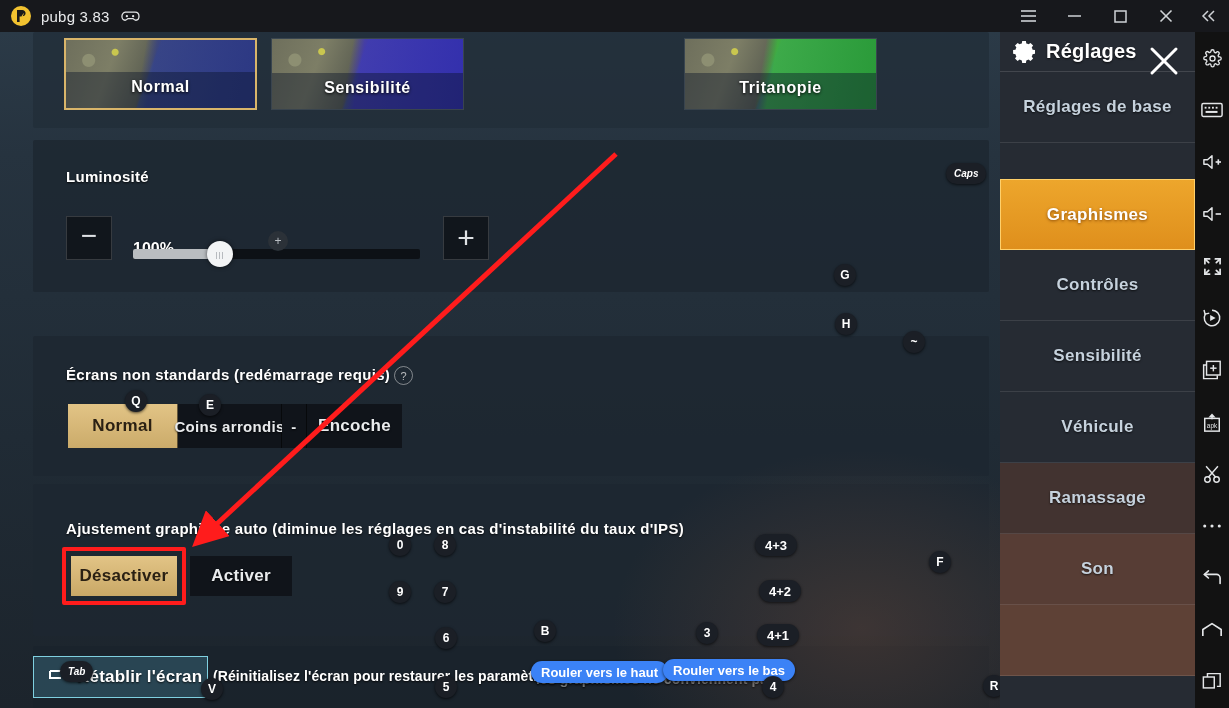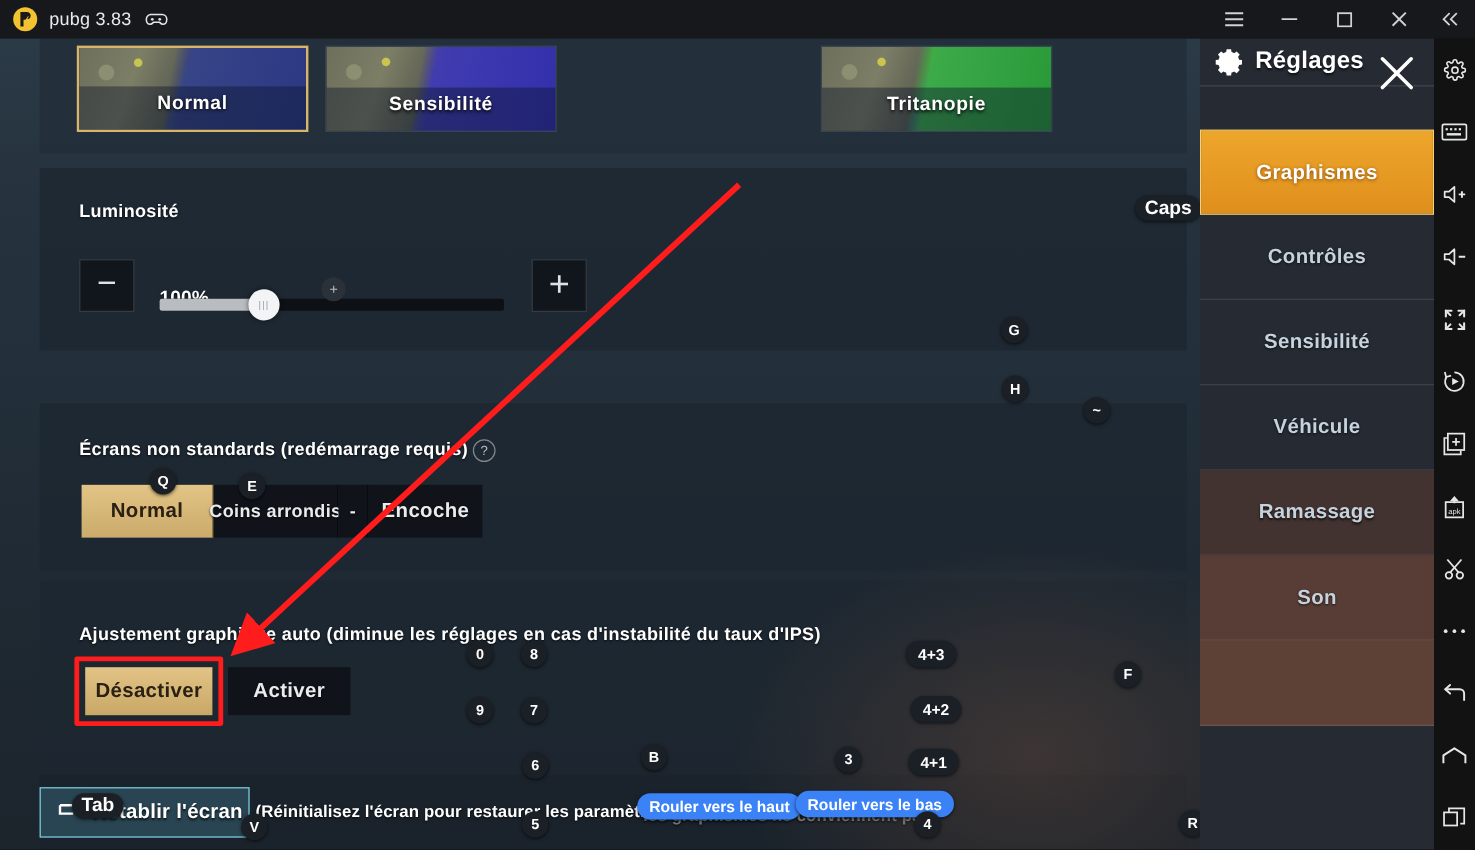--- a/index.html
+++ b/index.html
@@ -172,21 +172,21 @@
   .kbadge {
     position:absolute; z-index: 30;
     background:#1b1f26; color:#fff;
     border-radius: 999px;
     display:flex; align-items:center; justify-content:center;
     font-size:12px; font-weight:700; line-height:1;
     box-shadow: 0 1px 3px rgba(0,0,0,.65);
     white-space:nowrap;
   }
   .kbadge.round { width:22px; height:22px; font-size:12px; }
-  .kbadge.pill  { height:21px; padding: 0 8px; font-size:16px; }
+  .kbadge.pill  { height:21px; padding: 0 8px; font-size:10px;font-style:italic; }
   .kbadge.wide  { height:22px; padding: 0 10px; font-size:13px; }
   .kbadge.label { height:22px; padding: 0 10px; font-size:13px; background:#3b82f6; }
 
   
   .rpanel {
     position:absolute; left: 1000px; top: 32px; width: 195px; height: 676px;
     background: #262b33;
     z-index: 40;
   }
   .rp-head {
@@ -386,20 +386,21 @@
       <span class="rp-close">
         <svg width="34" height="34" viewBox="0 0 34 34">
             <g stroke="#fff" stroke-width="3" stroke-linecap="round">
           <line x1="5" y1="5" x2="29" y2="29"></line>
               <line x1="29" y1="5" x2="5" y2="29"></line>
             </g>
           </svg>
       </span>
     </div>
     <div class="rp-list">
+      <div class="rp-item">Réglages de base</div>
       <div class="rp-item active">Graphismes</div>
       <div class="rp-item">Contrôles</div>
       <div class="rp-item">Sensibilité</div>
       <div class="rp-item">Véhicule</div>
       <div class="rp-item warm">Ramassage</div>
       <div class="rp-item warm3">Son</div>
       <div class="rp-item warm4"></div>
     </div>
   </div>
 

